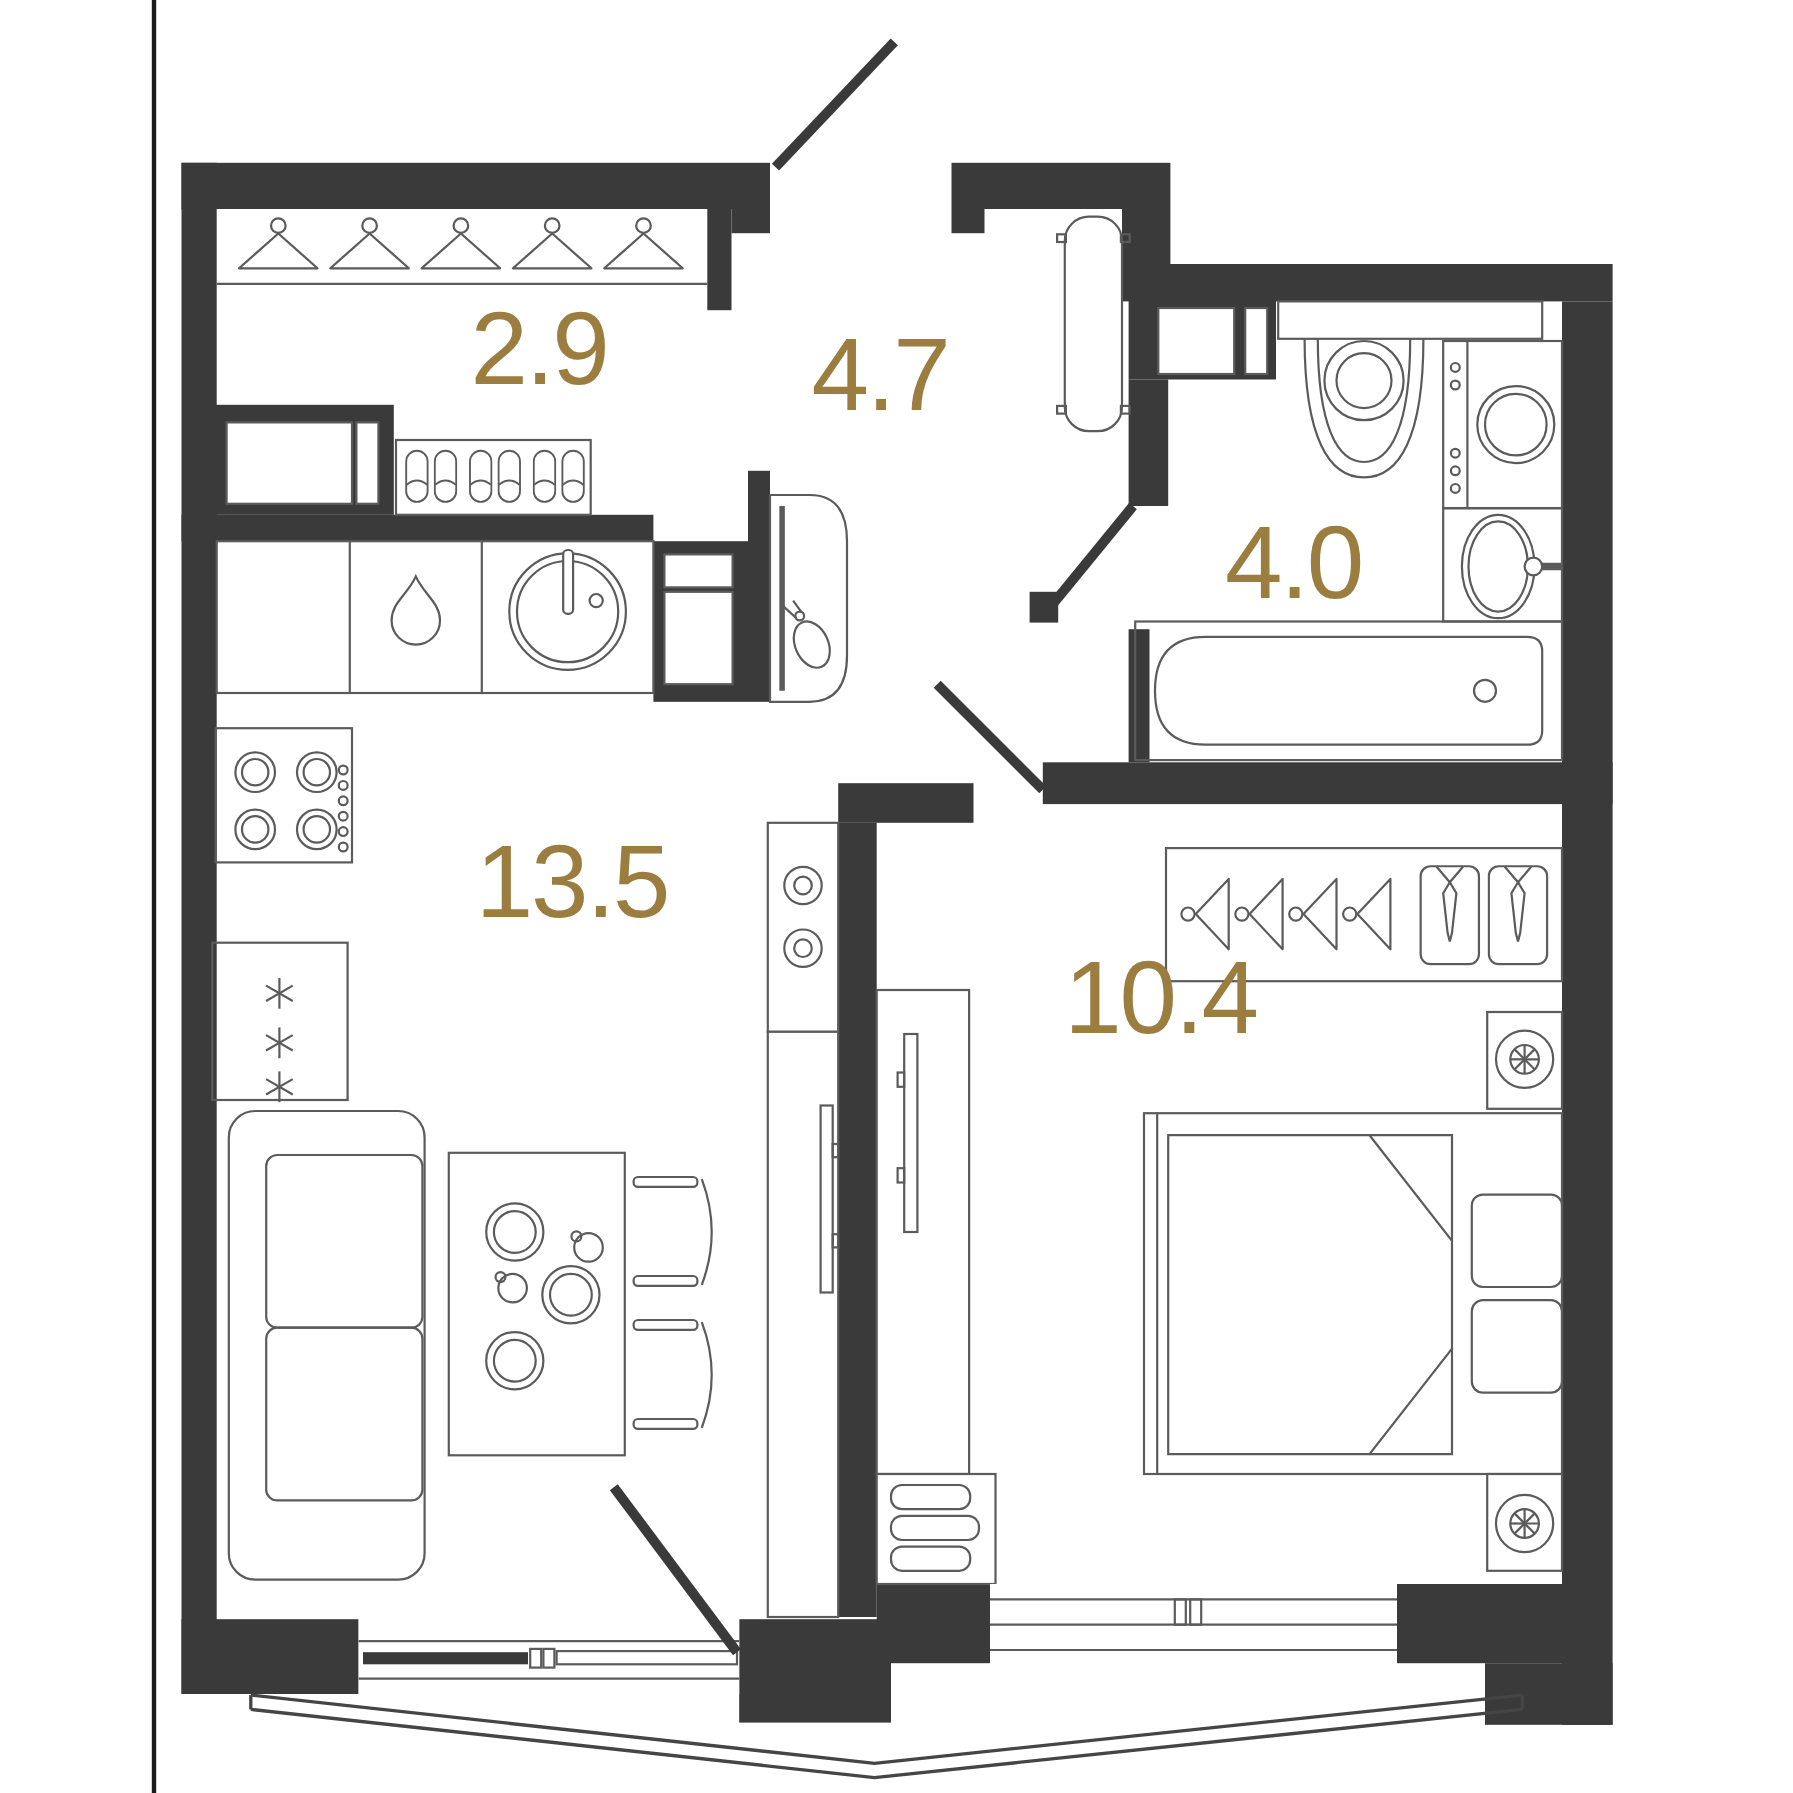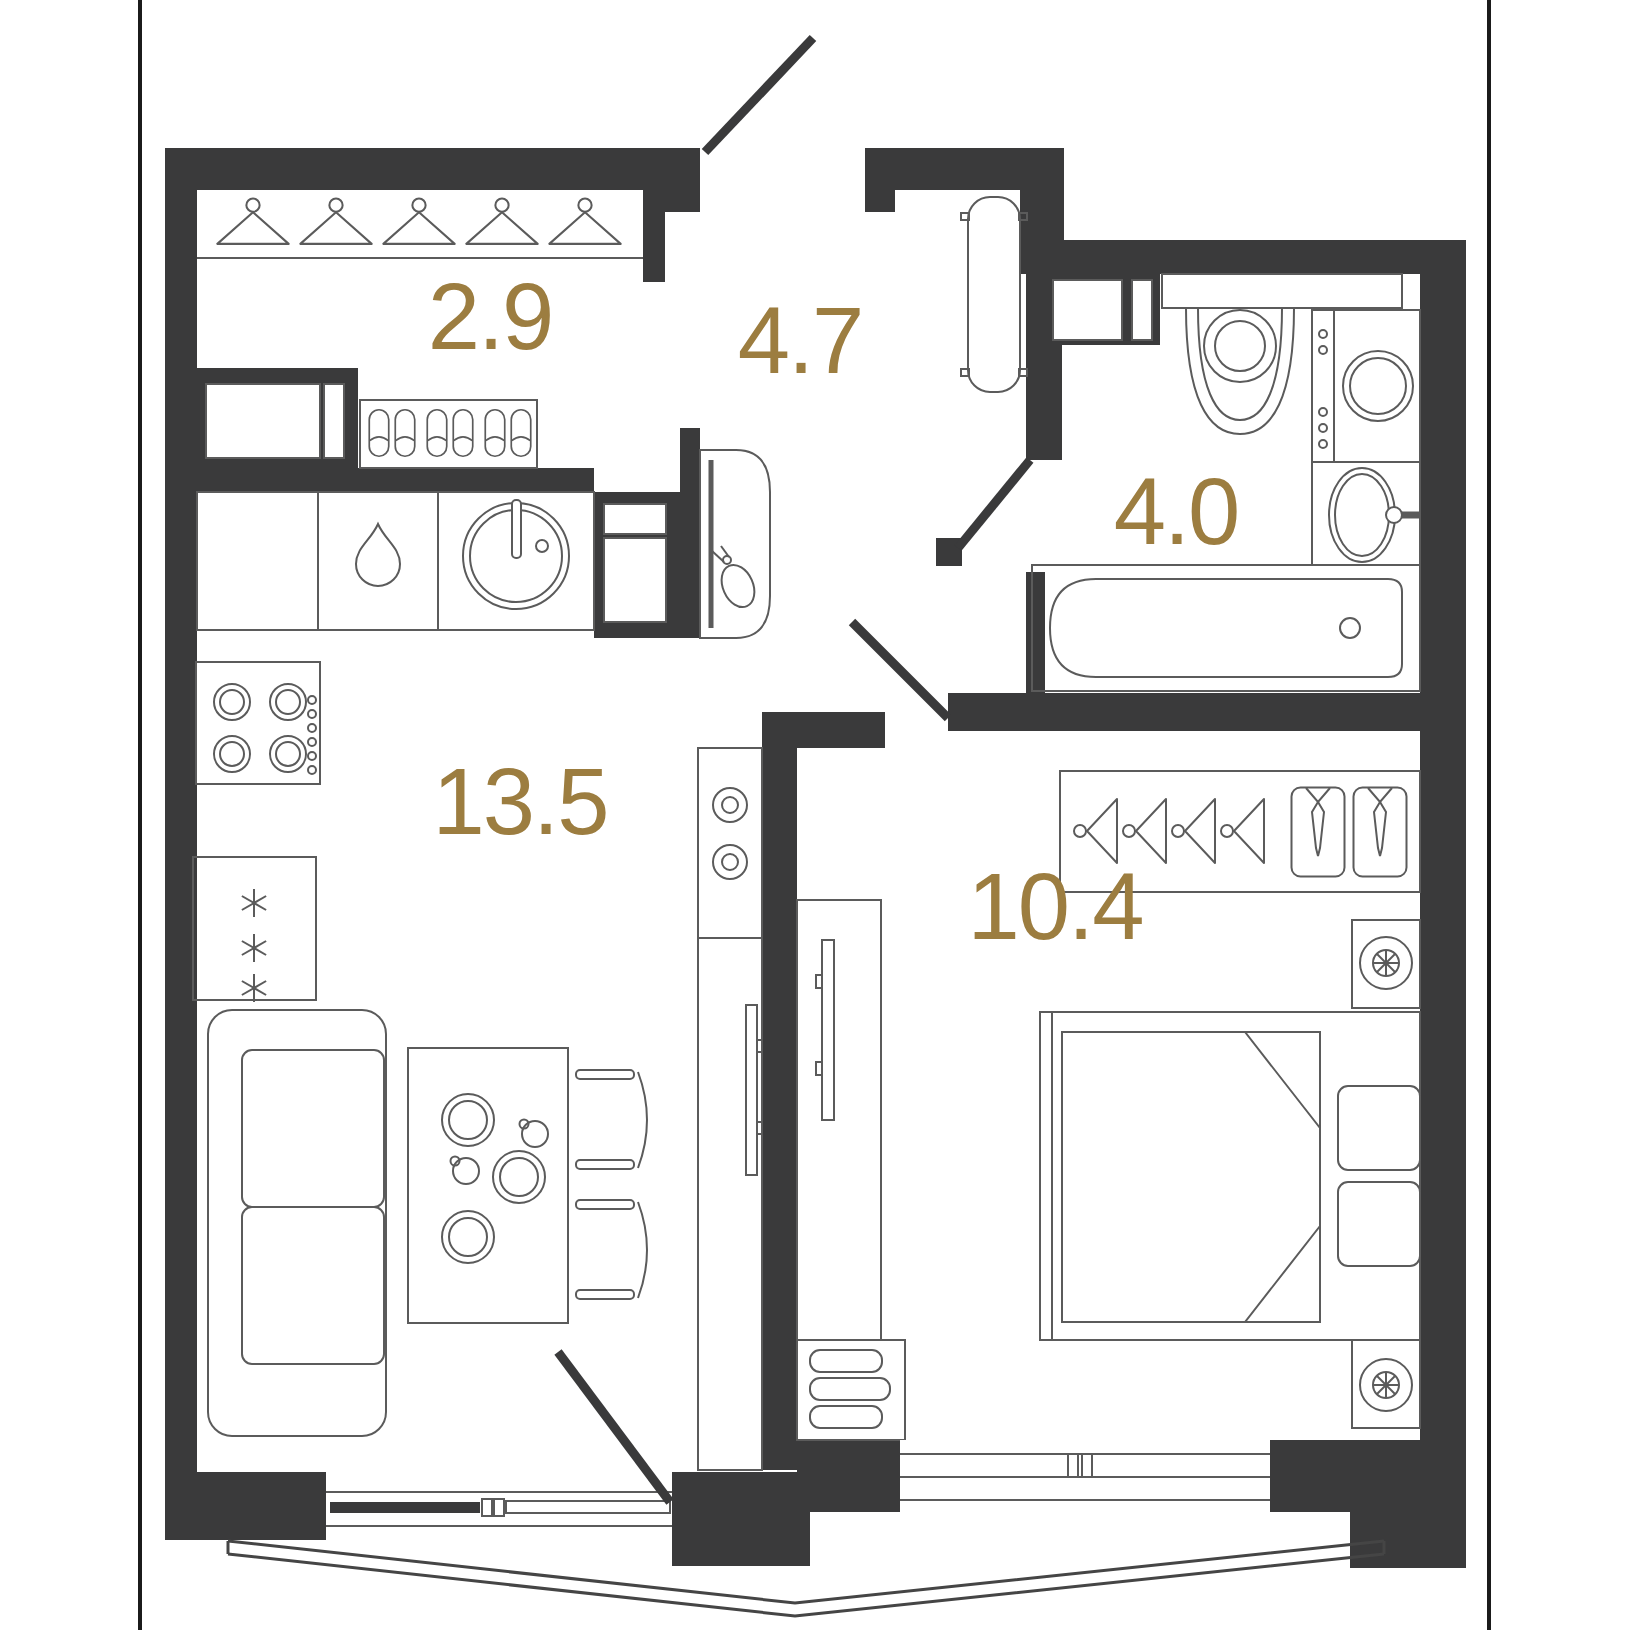--- a/index.html
+++ b/index.html
@@ -1,17 +1,17 @@
 <!DOCTYPE html>
 <html style="--bg: #ffffff; --wall: #3a3a3b; --line: #5b5b5b; --accent: #9c7d40; --frame: #1b1b1b;"><head>
 <meta charset="utf-8">
 <style>
   html,body{margin:0;padding:0;background:#fff;}
   .stage{position:relative;width:1468px;height:1630px;background:var(--bg,#ffffff);overflow:hidden;
-         font-family:"Liberation Sans",sans-serif;padding-left:48px;}
+         font-family:"Liberation Sans",sans-serif;}
   svg{position:absolute;inset:0;}
   .wall{fill:var(--wall,#3a3a3b);stroke:none;}
   .ln{stroke:var(--line,#5b5b5b);stroke-width:2;fill:none;}
   .lnw{stroke:var(--line,#5b5b5b);stroke-width:2;fill:#ffffff;}
   .white{fill:#ffffff;stroke:none;}
   .leaf{stroke:var(--wall,#3a3a3b);stroke-width:9;fill:none;}
   .chev{stroke:#454545;stroke-width:3;fill:none;}
   .area-label{fill:var(--accent,#9c7d40);font-family:"Liberation Sans",sans-serif;
               font-size:94px;letter-spacing:-2px;text-anchor:middle;}
   .frame{fill:var(--frame,#1b1b1b);}

